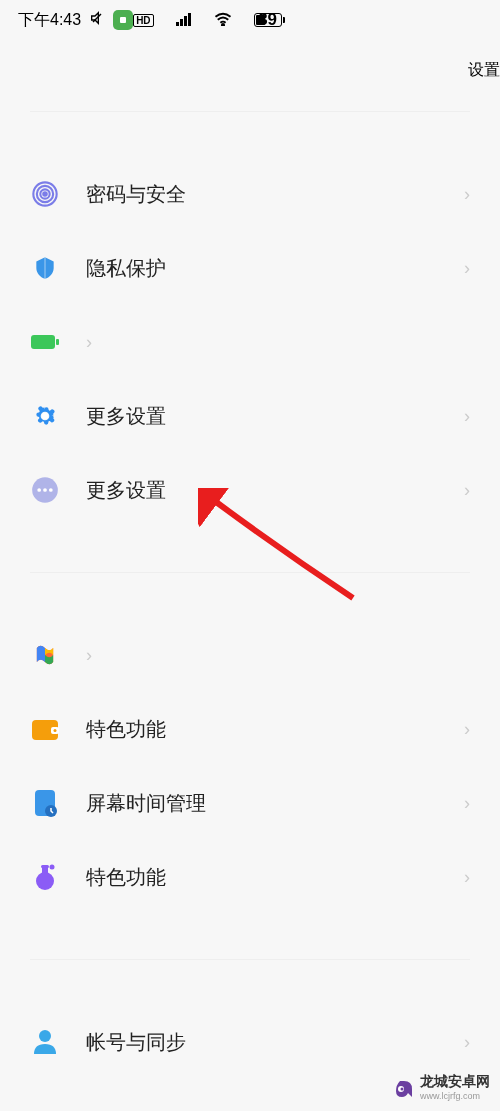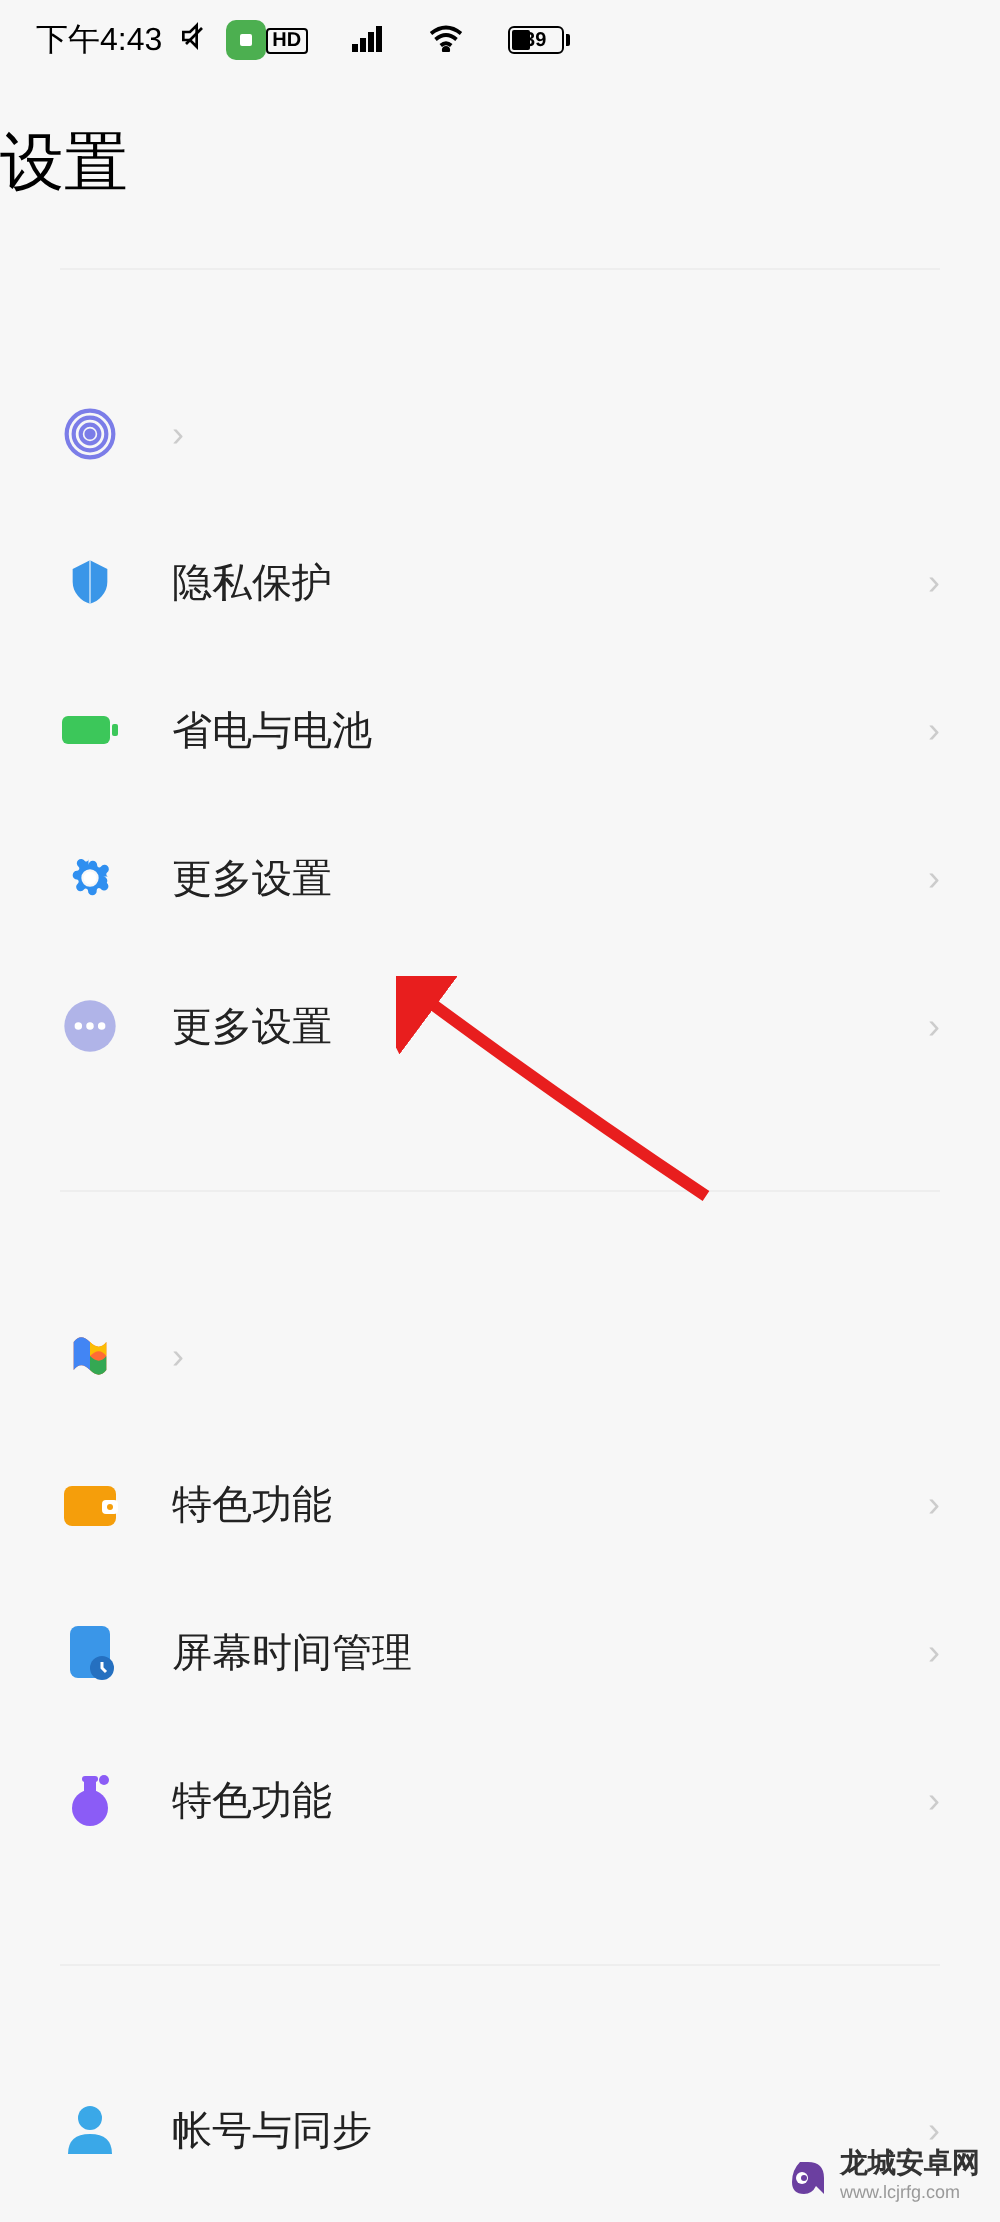--- a/index.html
+++ b/index.html
@@ -32,24 +32,24 @@
     .battery {
       width: 28px; height: 14px; border: 1.5px solid #000;
       border-radius: 3px; position: relative; display: flex;
       align-items: center; padding: 1px;
     }
     .battery::after {
       content: ''; position: absolute; right: -4px; top: 3px;
       width: 2px; height: 6px; background: #000; border-radius: 0 1px 1px 0;
     }
     .battery-fill { width: 39%; height: 100%; background: #000; border-radius: 1px; }
-    .battery-text { font-size: 10px; position: absolute; left: 50%; transform: translateX(-50%); font-weight: 600; }
+    .battery-text { font-size: 17px; position: absolute; left: 50%; transform: translateX(-50%); font-weight: 600; }
     .page-title {
-      text-align: left;
-      font-size: 32px;
+      text-align: right;
+      font-size: 16px;
       font-weight: 500;
       color: #000;
       padding: 20px 0 30px;
     }
     .divider { height: 1px; background: #eee; margin: 0 30px; }
     .group-spacer { height: 45px; }
     .settings-list { padding: 0 30px; }
     .settings-item {
       display: flex;
       align-items: center;
@@ -136,40 +136,40 @@
 <div class="settings-list">
   <div class="settings-item">
     <span class="item-icon">
       <svg width="28" height="28" viewBox="0 0 24 24" fill="none" stroke="#7b7de8" stroke-width="1.8">
           <circle cx="12" cy="12" r="10"></circle>
           <circle cx="12" cy="12" r="7"></circle>
           <circle cx="12" cy="12" r="4"></circle>
           <circle cx="12" cy="12" r="1.5" fill="#7b7de8"></circle>
         </svg>
     </span>
+    <span class="item-label">密码与安全</span>
     <span class="chevron">›</span>
   </div>
   <div class="settings-item">
     <span class="item-icon">
       <svg width="26" height="26" viewBox="0 0 24 24" fill="#3a96e8">
           <path d="M12 2 L20 6 V12 C20 17 16 21 12 22 C8 21 4 17 4 12 V6 Z"></path>
           <path d="M12 2 L12 22" stroke="#fff" stroke-width="0.5"></path>
         </svg>
     </span>
     <span class="item-label">隐私保护</span>
     <span class="chevron">›</span>
   </div>
   <div class="settings-item">
     <span class="item-icon">
       <svg width="30" height="18" viewBox="0 0 30 18">
           <rect x="1" y="2" width="24" height="14" rx="3" fill="#3cc75a"></rect>
           <rect x="26" y="6" width="3" height="6" rx="1" fill="#3cc75a"></rect>
         </svg>
     </span>
-    <span class="item-label">省电与电池</span>
     <span class="chevron">›</span>
   </div>
   <div class="settings-item">
     <span class="item-icon">
       <svg width="26" height="26" viewBox="0 0 24 24" fill="#2f8ff0">
           <path d="M12 8a4 4 0 100 8 4 4 0 000-8z M19.4 13a1 1 0 00.2 1.1l.1.1a2 2 0 11-2.8 2.8l-.1-.1a1 1 0 00-1.1-.2 1 1 0 00-.6.9V18a2 2 0 11-4 0v-.1a1 1 0 00-.7-.9 1 1 0 00-1.1.2l-.1.1a2 2 0 11-2.8-2.8l.1-.1a1 1 0 00.2-1.1 1 1 0 00-.9-.6H6a2 2 0 110-4h.1a1 1 0 00.9-.7 1 1 0 00-.2-1.1l-.1-.1a2 2 0 112.8-2.8l.1.1a1 1 0 001.1.2h0a1 1 0 00.6-.9V6a2 2 0 114 0v.1a1 1 0 00.6.9 1 1 0 001.1-.2l.1-.1a2 2 0 112.8 2.8l-.1.1a1 1 0 00-.2 1.1v0a1 1 0 00.9.6H18a2 2 0 110 4h-.1a1 1 0 00-.9.6z"></path>
           <circle cx="12" cy="12" r="3" fill="#fff"></circle>
         </svg>
     </span>
     <span class="item-label">更多设置</span>

